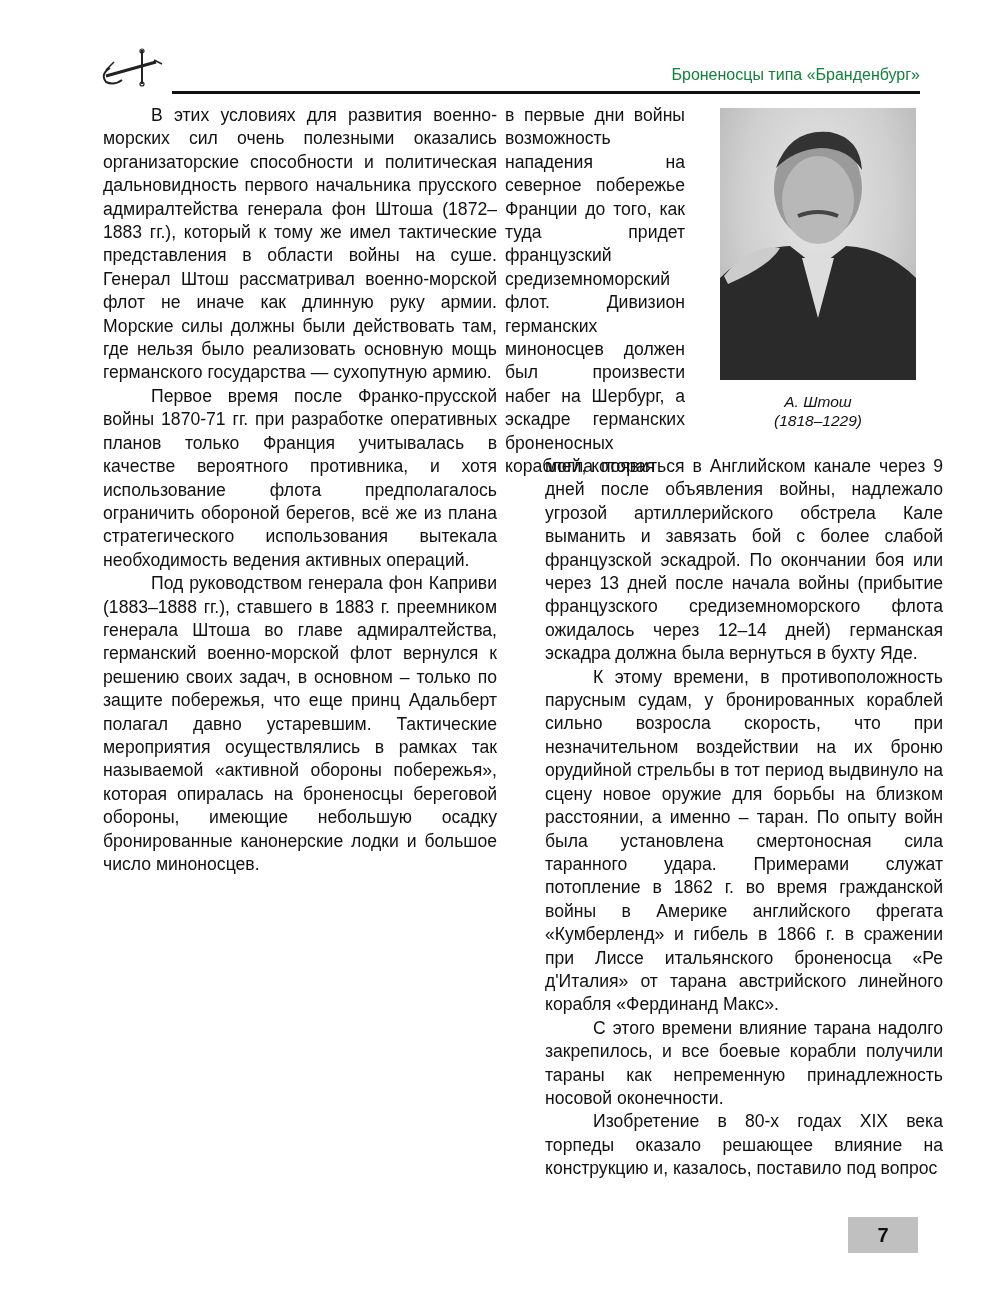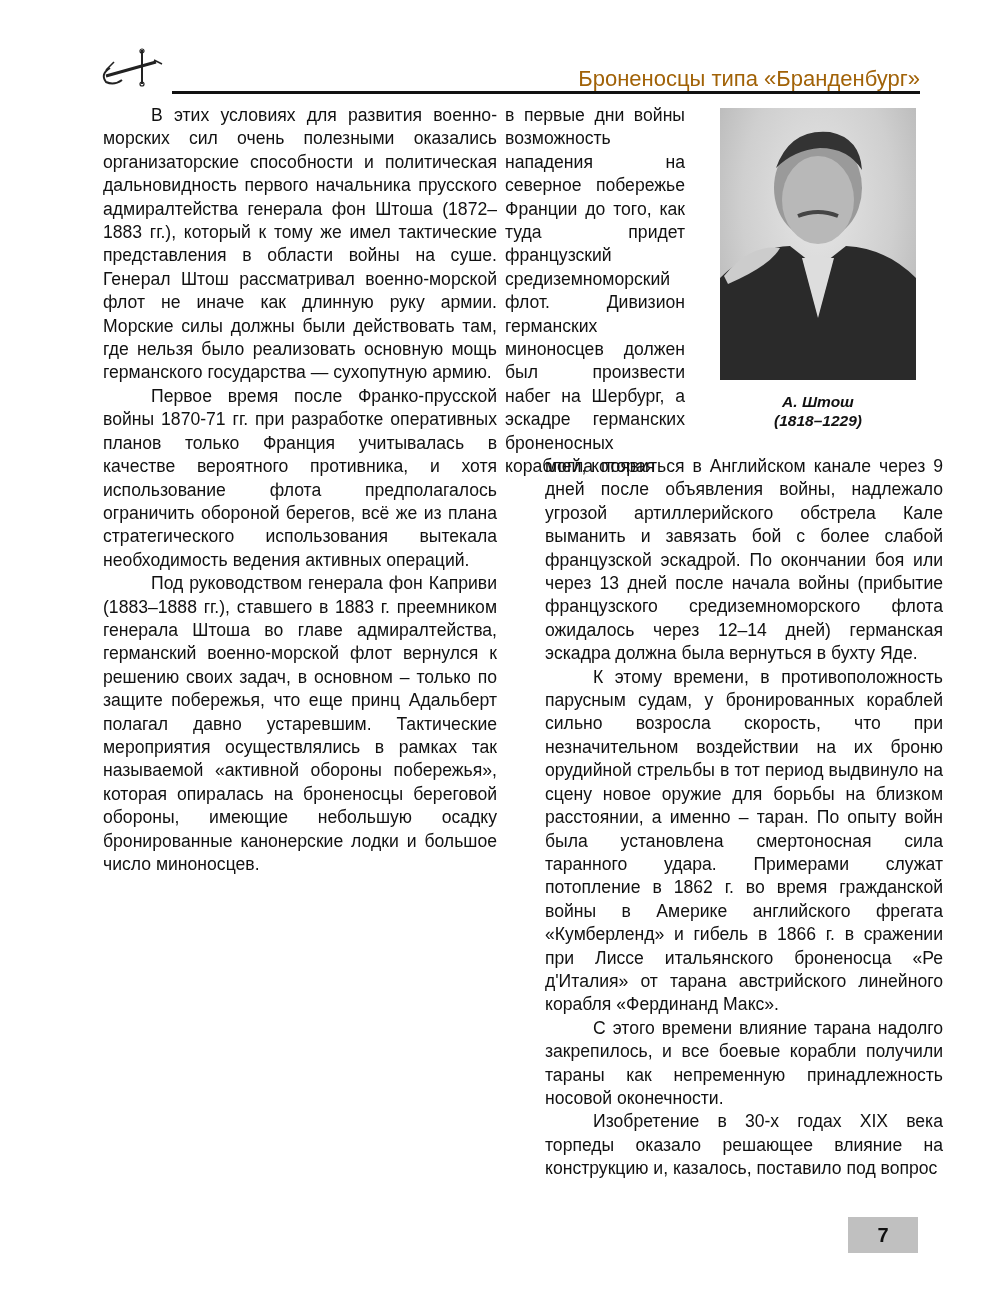--- a/index.html
+++ b/index.html
@@ -1,32 +1,32 @@
 <!DOCTYPE html>
 <html><head>
 <meta charset="utf-8">
 <style>
   html, body { margin: 0; padding: 0; background: #ffffff; }
   body { width: 1000px; height: 1312px; position: relative; overflow: hidden;
          font-family: "Liberation Sans", sans-serif; color: #111; }
   .anchor-logo { position: absolute; left: 96px; top: 48px; width: 72px; height: 40px; }
-  .running-title { position: absolute; right: 80px; top: 66px; font-size: 22px; color: #a16207; letter-spacing: 0px; }
+  .running-title { position: absolute; right: 80px; top: 66px; font-size: 16px; color: #15803d; letter-spacing: 0px; }
   .header-rule { position: absolute; left: 172px; top: 91px; width: 748px; height: 3px; background: #111; }
 
   .col { position: absolute; font-size: 17.6px; line-height: 23.4px; text-align: justify; }
   .col p { margin: 0; }
   .col p.indent { text-indent: 48px; }
   .col-left { left: 103px; top: 104px; width: 394px; }
   .col-right-narrow { left: 505px; top: 104px; width: 180px; }
   .col-right { left: 521px; top: 455px; width: 398px; margin-left: 24px; }
 
   .portrait { position: absolute; left: 720px; top: 108px; width: 196px; height: 272px;
               background: radial-gradient(ellipse at 50% 35%, #e6e6e6 0%, #cfcfcf 55%, #bdbdbd 80%, #ffffff 100%); overflow: hidden; }
   .caption { position: absolute; left: 720px; top: 392px; width: 196px; text-align: center;
-             font-weight: bold; font-style: italic; font-size: 15.5px; line-height: 19px; }
+             font-weight: normal; font-style: italic; font-size: 15.5px; line-height: 19px; }
 
   .page-box { position: absolute; left: 848px; top: 1217px; width: 70px; height: 36px; background: #c0c0c0;
               display: flex; align-items: center; justify-content: center; font-weight: bold; font-size: 20px; }
 </style>
 </head>
 <body>
 
 <div>
 
   <svg class="anchor-logo" viewBox="0 0 72 40">
@@ -64,17 +64,17 @@
   </div>
   <div class="caption">
     <div>А. Штош</div>
     <div>(1818–1229)</div>
   </div>
 
   <div class="col col-right">
     <p>могла появиться в Английском канале через 9 дней после объявления войны, надлежало угрозой артиллерийского обстрела Кале выманить и завязать бой с более слабой французской эскадрой. По окончании боя или через 13 дней после начала войны (прибытие французского средиземноморского флота ожидалось через 12–14 дней) германская эскадра должна была вернуться в бухту Яде.</p>
     <p class="indent">К этому времени, в противоположность парусным судам, у бронированных кораблей сильно возросла скорость, что при незначительном воздействии на их броню орудийной стрельбы в тот период выдвинуло на сцену новое оружие для борьбы на близком расстоянии, а именно – таран. По опыту войн была установлена смертоносная сила таранного удара. Примерами служат потопление в 1862 г. во время гражданской войны в Америке английского фрегата «Кумберленд» и гибель в 1866 г. в сражении при Лиссе итальянского броненосца «Ре д'Италия» от тарана австрийского линейного корабля «Фердинанд Макс».</p>
     <p class="indent">С этого времени влияние тарана надолго закрепилось, и все боевые корабли получили тараны как непременную принадлежность носовой оконечности.</p>
-    <p class="indent">Изобретение в 30-х годах XIX века торпеды оказало решающее влияние на конструкцию и, казалось, поставило под вопрос</p>
+    <p class="indent">Изобретение в 80-х годах XIX века торпеды оказало решающее влияние на конструкцию и, казалось, поставило под вопрос</p>
   </div>
 
   <div class="page-box">7</div>
 </div>
 
 </body></html>

